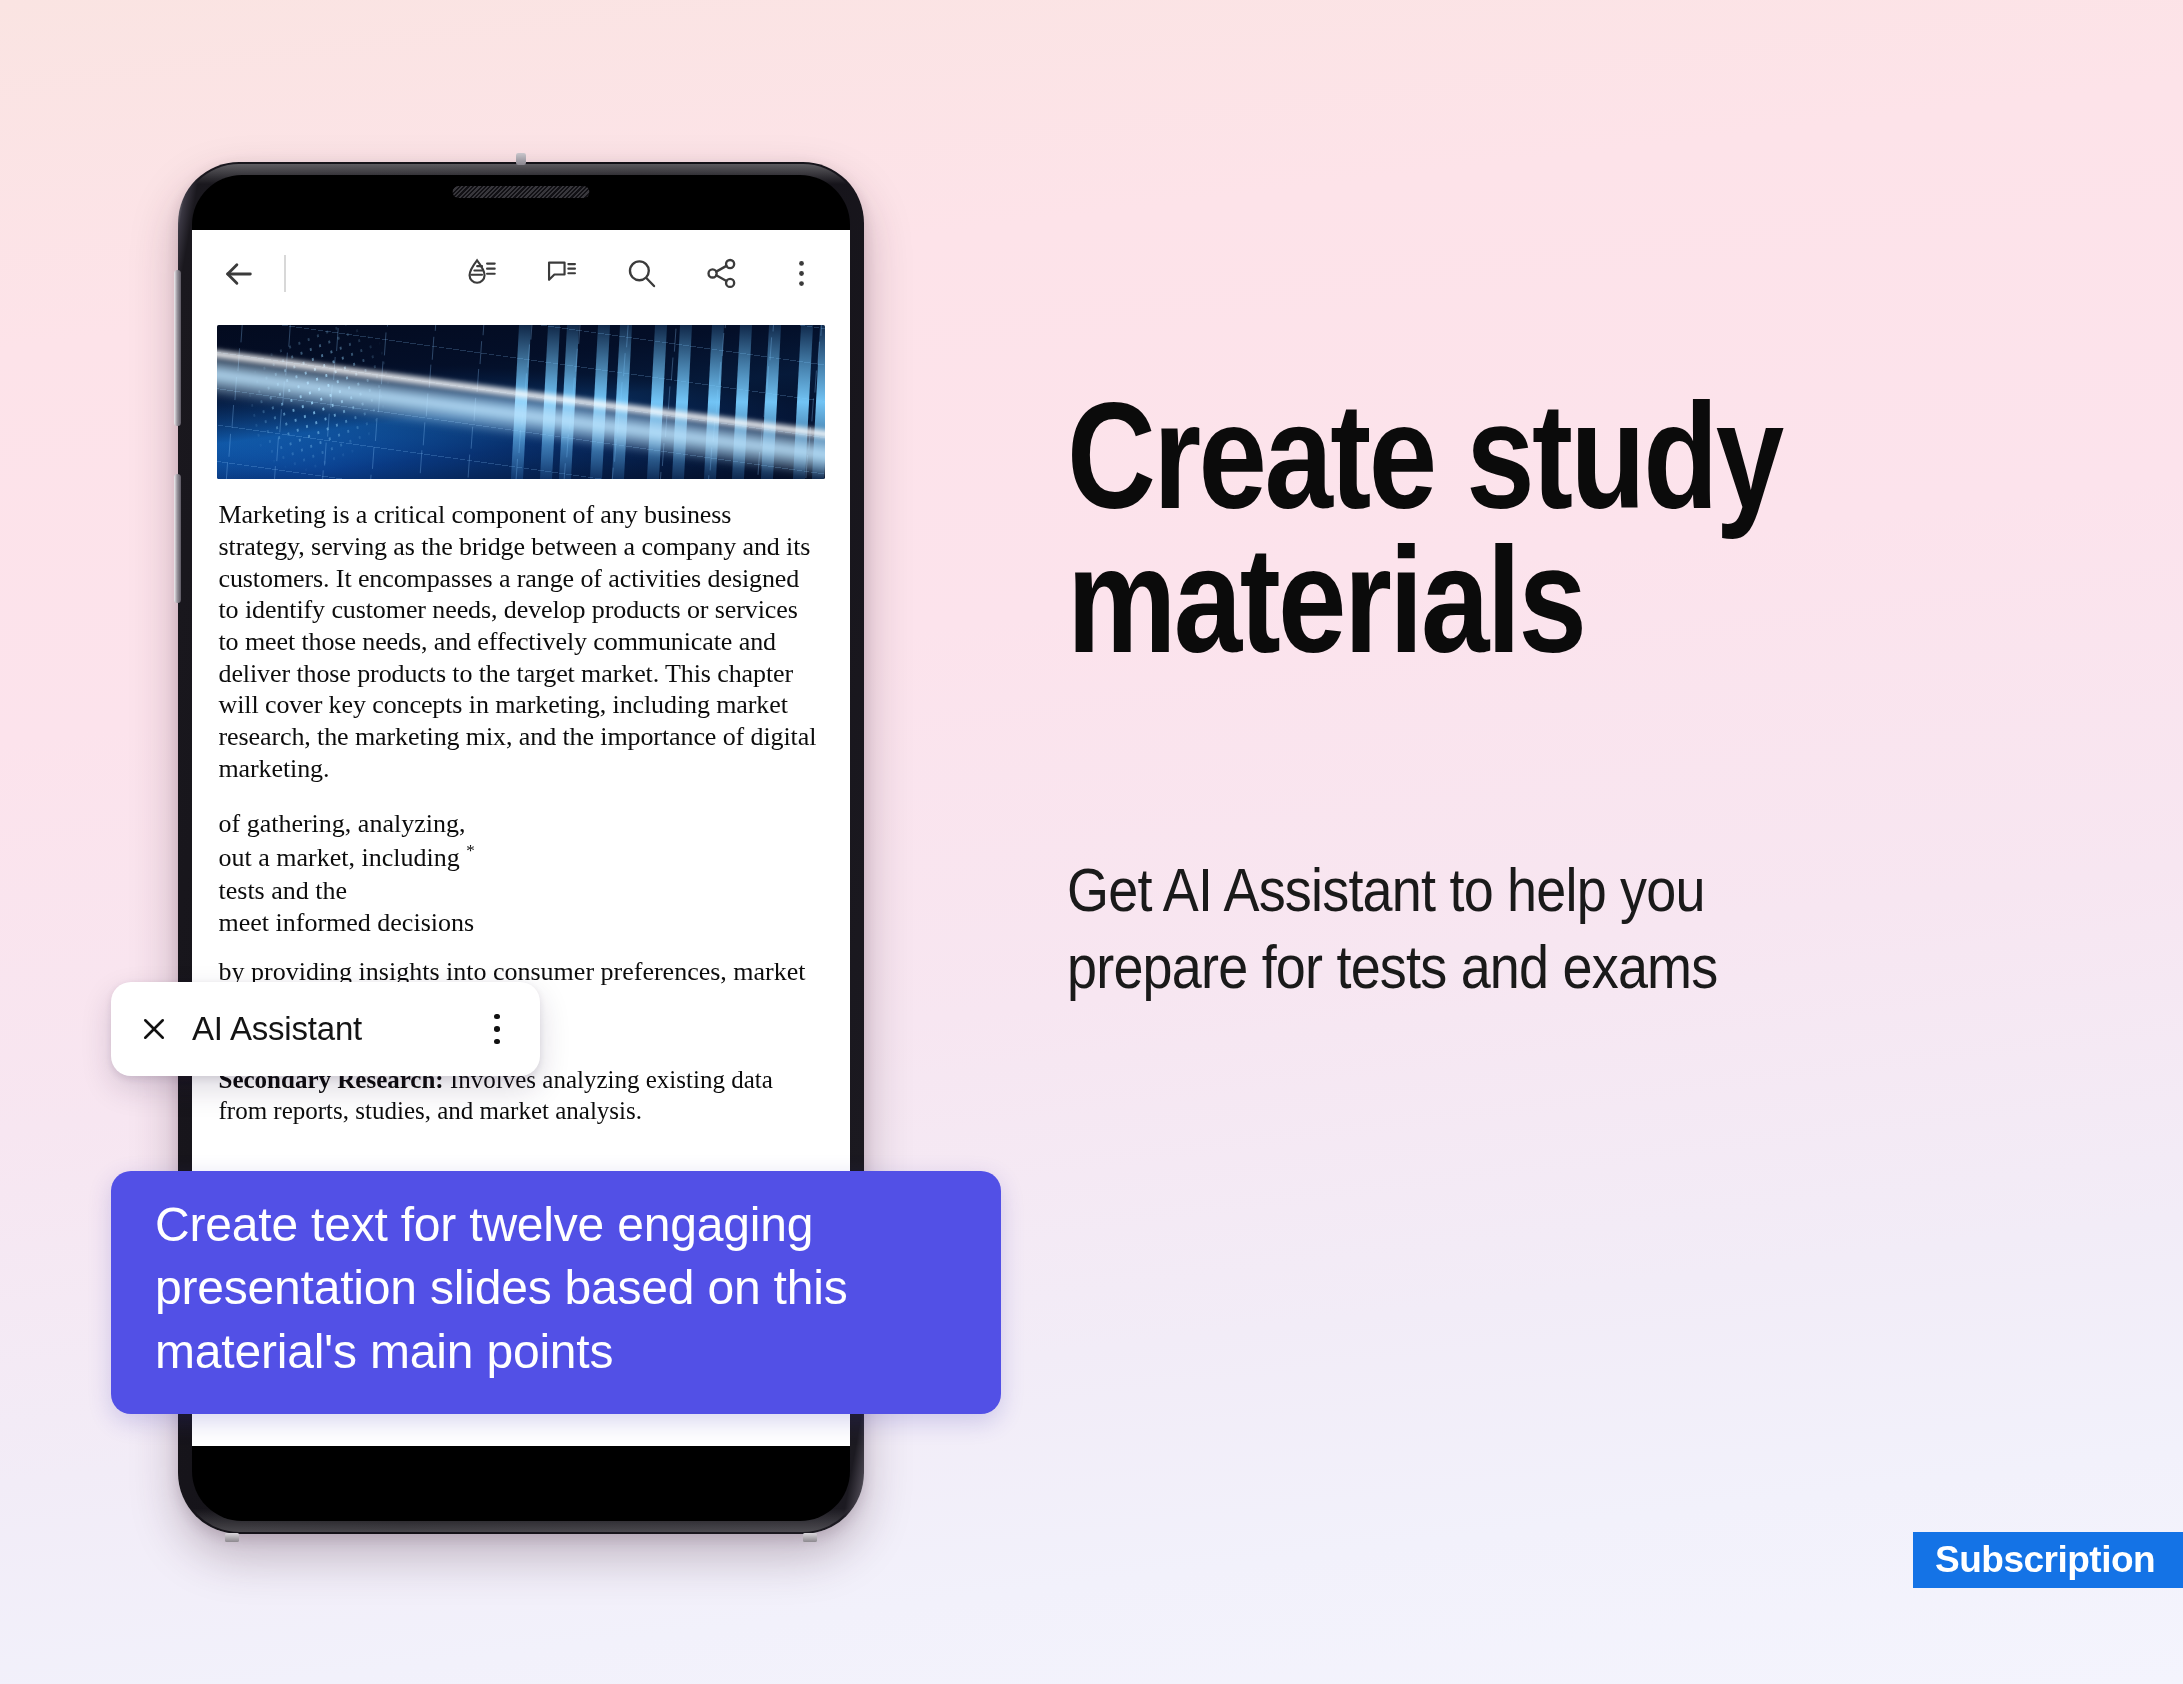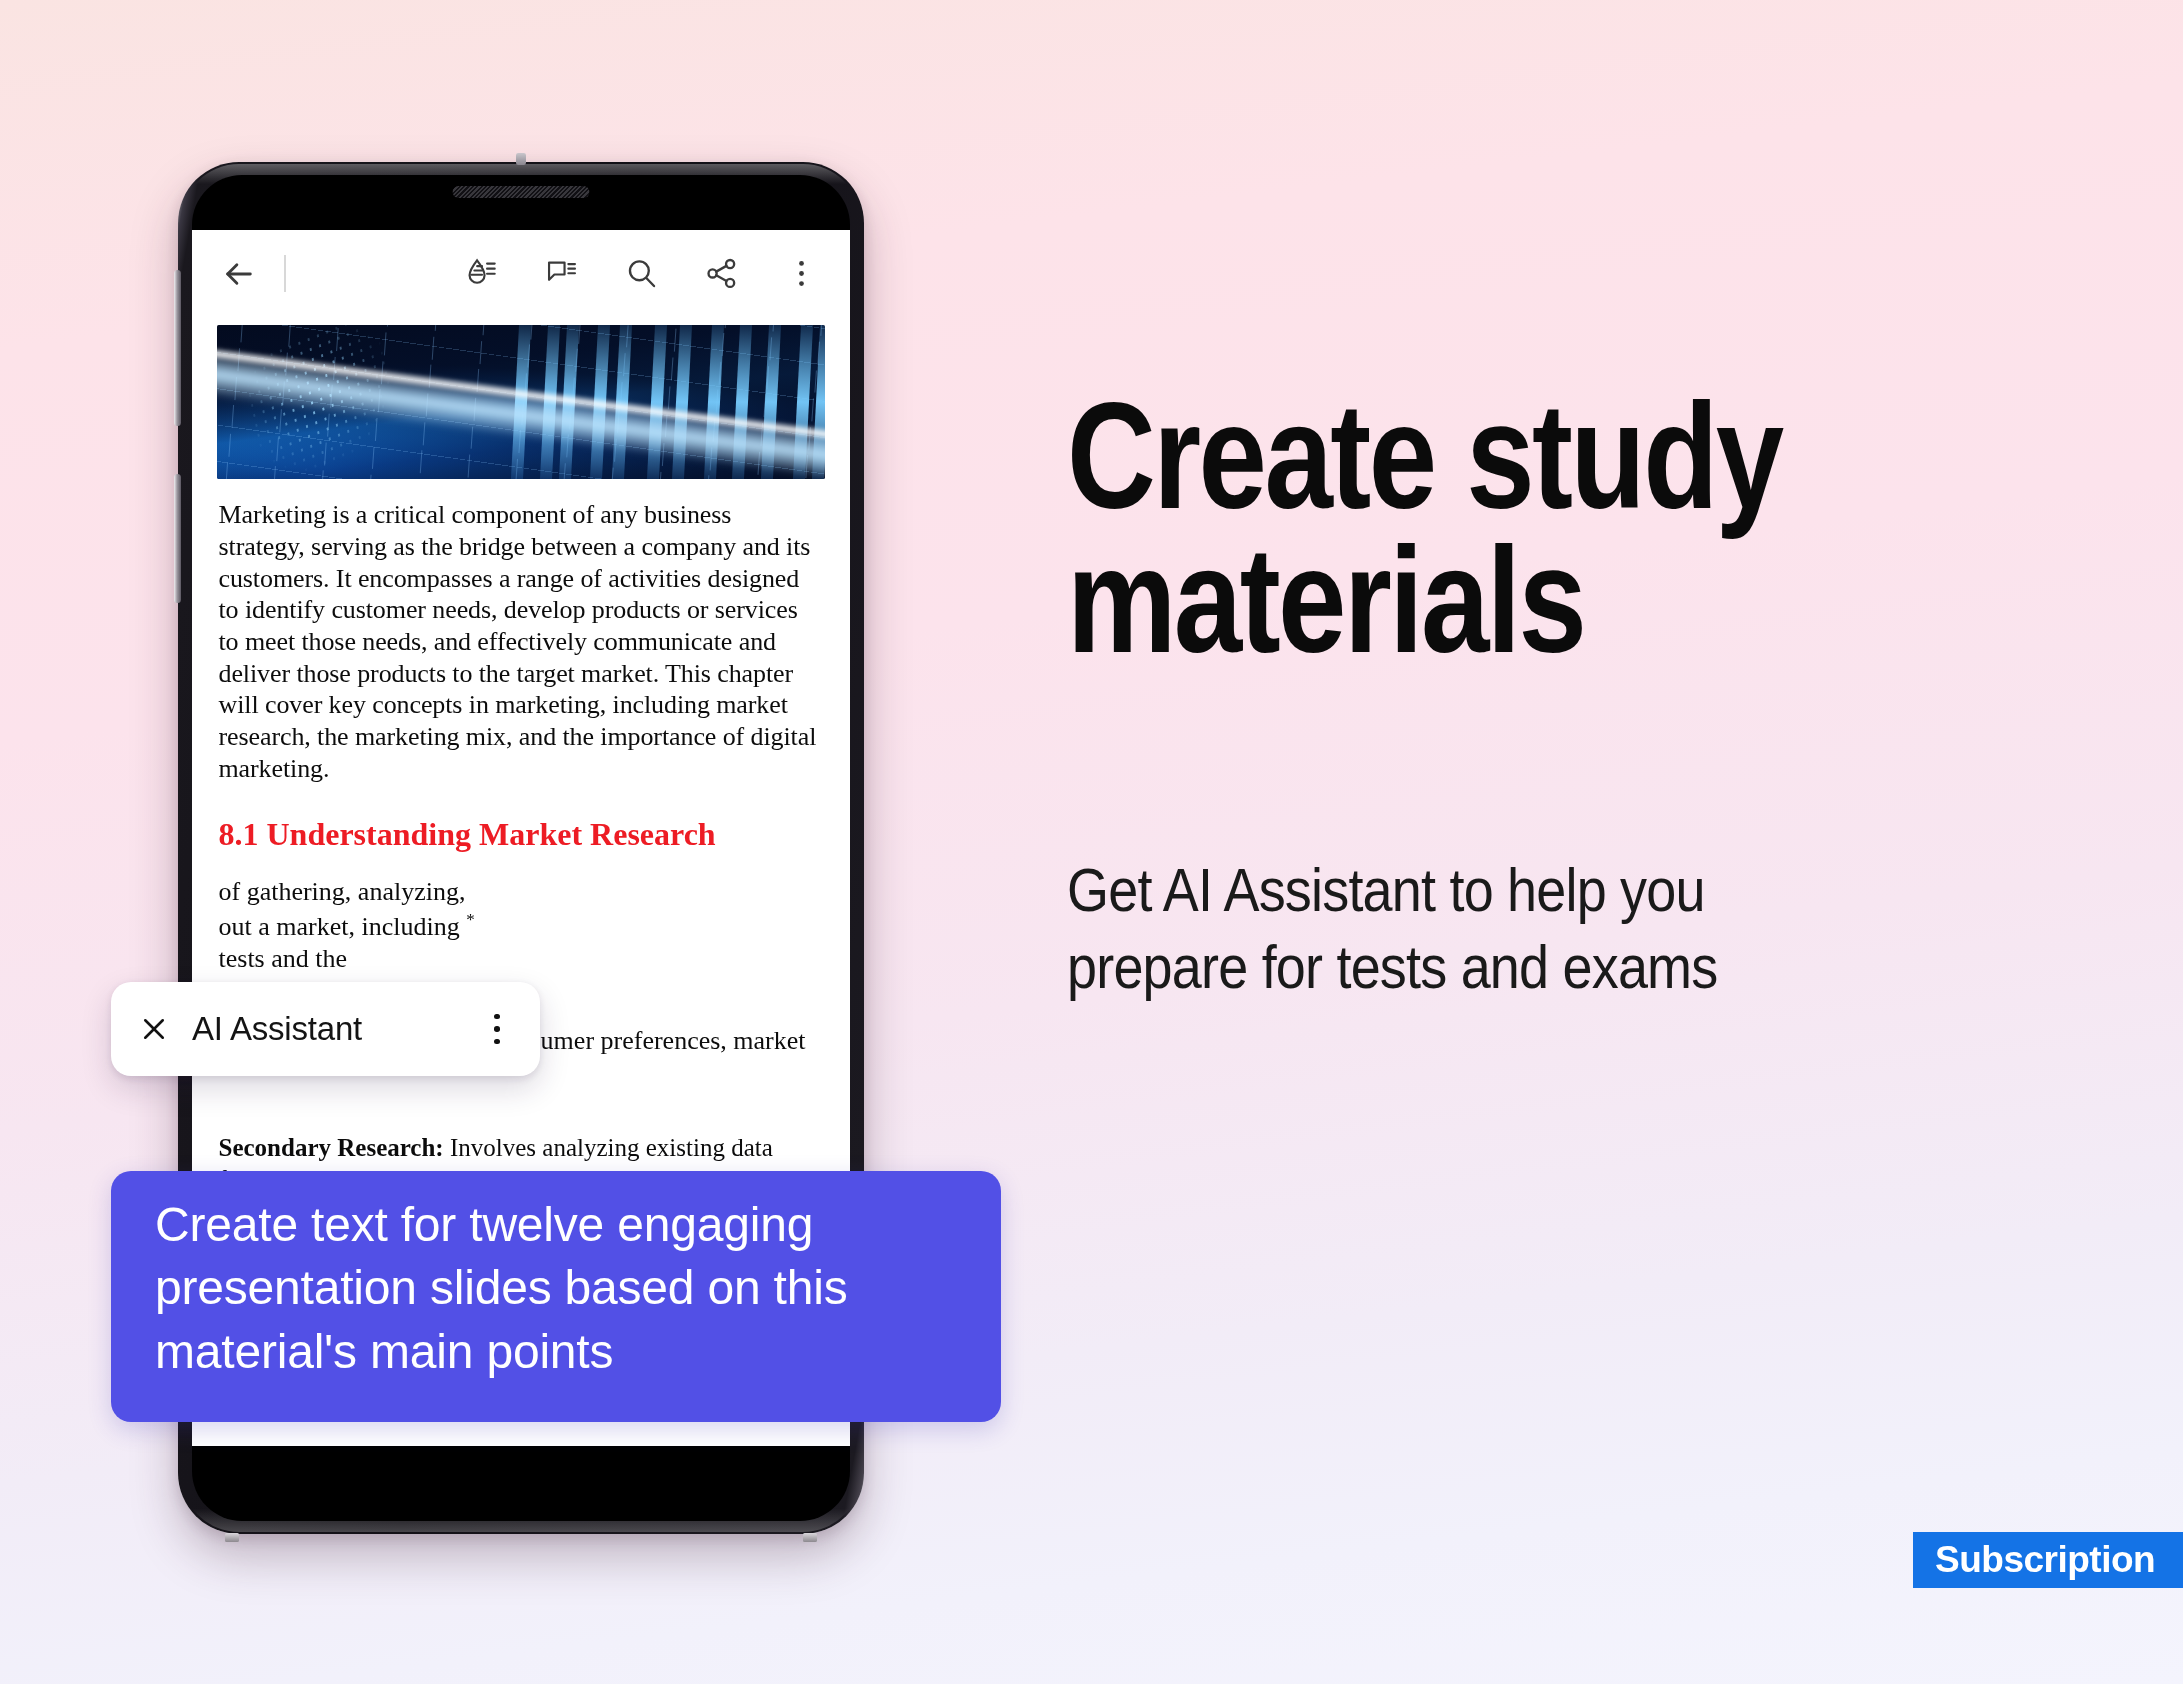--- a/index.html
+++ b/index.html
@@ -199,21 +199,21 @@
   .ai-kebab i { width:5.5px; height:5.5px; border-radius:50%; background:#111; display:block; }
 
   
   .bubble {
     position: absolute;
     left: 111px;
     top: 1171px;
     width: 890px;
     background: #5250E6;
     border-radius: 20px;
-    padding: 22px 33px 39px 44px;
+    padding: 22px 33px 31px 44px;
     color: #fff;
     z-index: 7;
     box-shadow: 0 7.8px 23.4px rgba(60,50,180,0.20);
   }
   .bubble p {
     font-size: 48px;
     line-height: 1.32;
     font-weight: 400;
     letter-spacing: -0.2px;
     font-family: "Liberation Sans", sans-serif;
@@ -359,21 +359,20 @@
                 <span style="left:97%"></span>
             </div>
             <div class="hero-dots"></div>
             <div class="hero-streak"></div>
             <div class="hero-streak2"></div>
           </div>
 
           <div class="doc-body">
             <p class="doc-p">Marketing is a critical component of any business strategy, serving as the bridge between a company and its customers. It encompasses a range of activities designed to identify customer needs, develop products or services to meet those needs, and effectively communicate and deliver those products to the target market. This chapter will cover key concepts in marketing, including market research, the marketing mix, and the importance of digital marketing.</p>
 
-            <h2 class="doc-h2">8.1 Understanding Market Research</h2>
 
             <p class="doc-p2">
               <span>of gathering, analyzing,</span><br>
               <span>out a market, including</span>
               <span class="sup">*</span><br>
               <span>tests and the</span><br>
               <span>meet informed decisions</span>
             </p>
 
             <p class="doc-p3">by providing insights into consumer preferences, market</p>

